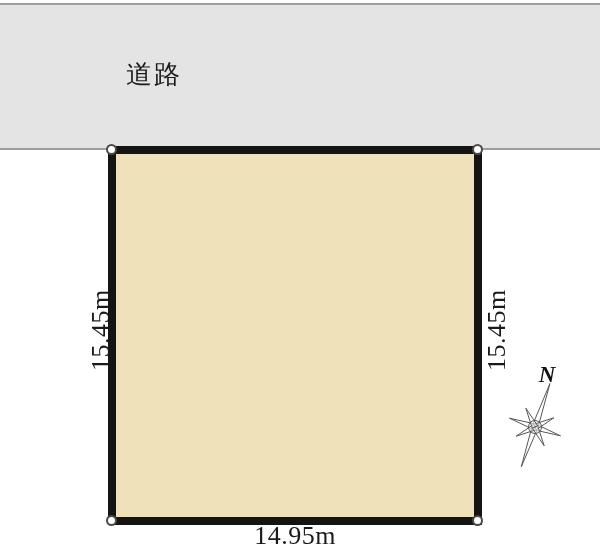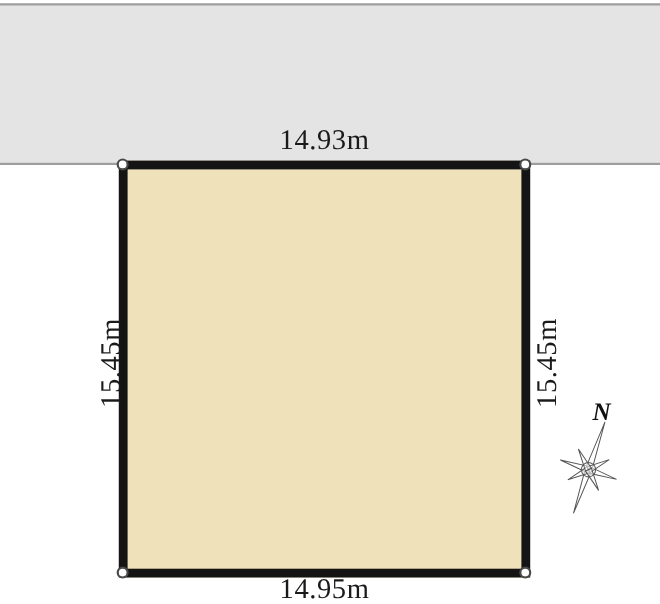--- a/index.html
+++ b/index.html
@@ -85,22 +85,22 @@
     font-size: 23px;
     fill: #111111;
   }
 </style>
 </head>
 <body>
 
 <div class="stage">
 
   <div class="road"></div>
+  <div class="road-label">道路</div>
 
-  <div class="dim dim-top">14.93m</div>
 
   <div class="plot"></div>
 
   <div class="corner tl"></div>
   <div class="corner tr"></div>
   <div class="corner bl"></div>
   <div class="corner br"></div>
 
   <div class="dim dim-left">15.45m</div>
   <div class="dim dim-right">15.45m</div>

